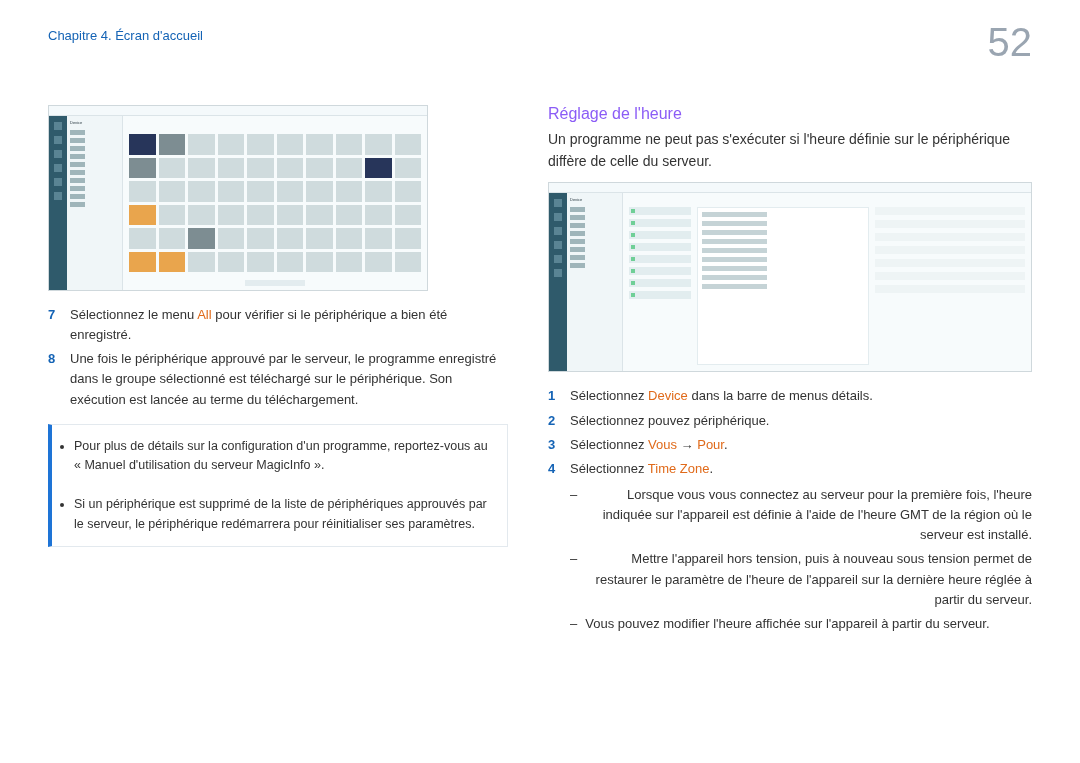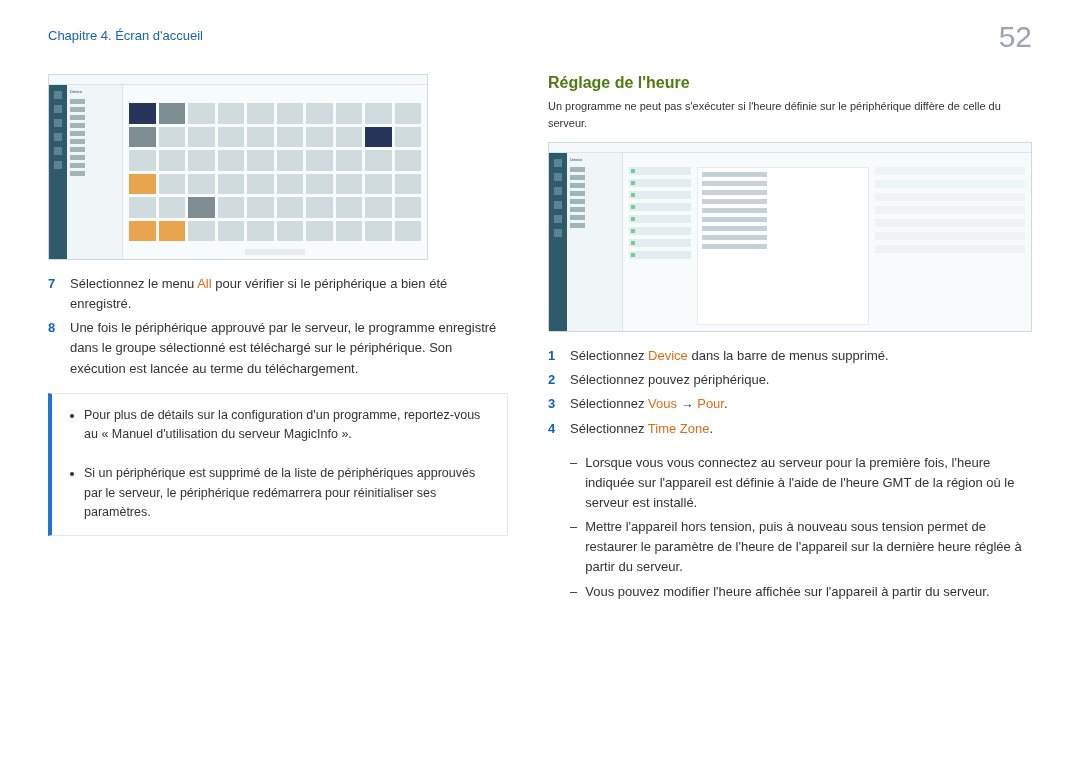--- a/index.html
+++ b/index.html
@@ -1,20 +1,20 @@
 <!DOCTYPE html>
 <html><head>
 <meta charset="utf-8">
 <style>
   * { box-sizing: border-box; margin: 0; padding: 0; }
   html, body { width: 1080px; height: 763px; background: #fff; font-family: Arial, Helvetica, sans-serif; color: #333; }
   .page { width: 1080px; height: 763px; position: relative; padding: 28px 48px 0 48px; }
-  .header-row { display: flex; justify-content: space-between; align-items: flex-start; margin-bottom: 20px; gap: 20px; }
+  .header-row { display: flex; justify-content: space-between; align-items: flex-start; margin-bottom: 40px; gap: 20px; }
   .chapter { color: #1463b5; font-size: 13px; }
-  .page-num { color: #9aa5b1; font-size: 30px; font-weight: 300; margin-top: -8px; }
+  .page-num { color: #9aa5b1; font-size: 40px; font-weight: 300; margin-top: -8px; }
   .cols { display: flex; gap: 40px; }
   .col-left { width: 460px; }
   .col-right { width: 484px; }
 
   
   .shot { border: 1px solid #cfd8dc; background: #eaf1f3; position: relative; }
   .shot-left { width: 380px; height: 186px; margin-bottom: 14px; }
   .shot-right { width: 484px; height: 190px; margin-bottom: 14px; }
   .shot .topbar { height: 10px; background: #f4f9fb; border-bottom: 1px solid #dbe4e8; }
   .shot .body { display: flex; height: calc(100% - 10px); }
@@ -42,28 +42,28 @@
   .rtable .tr { height:8px; background:#eef4f5; }
 
   
   .steps { font-size: 13px; line-height: 1.55; }
   .step { display: flex; gap: 10px; margin-bottom: 4px; }
   .step .num { color: #1463b5; font-weight: bold; width: 12px; flex-shrink: 0; }
   .step .txt { flex: 1; }
   .orange { color: #e06a1a; text-align: right; }
 
   
-  .callout { border: 1px solid #e3e9ee; border-left: 4px solid #1e74d6; padding: 12px 14px 12px 14px; margin-top: 14px; font-size: 12.5px; line-height: 1.55; }
+  .callout { border: 1px solid #e3e9ee; border-left: 4px solid #1e74d6; padding: 12px 14px 12px 4px; margin-top: 14px; font-size: 12.5px; line-height: 1.55; }
   .callout ul { list-style: disc; padding-left: 18px; }
   .callout li { margin-bottom: 6px; }
   .callout li:last-child { margin-bottom: 0; margin-top: 20px; }
 
-  h3.section { color: #4d7c0f; font-size: 16px; font-weight: 700; margin-bottom: 6px; }
-  .intro { font-size: 11px; line-height: 1.55; margin-bottom: 10px; }
-  .sublist { font-size: 13px; line-height: 1.55; margin-top: 14px; padding-left: 22px; }
+  h3.section { color: #8b5cf6; font-size: 16px; font-weight: 400; margin-bottom: 6px; }
+  .intro { font-size: 14px; line-height: 1.55; margin-bottom: 10px; }
+  .sublist { font-size: 13px; line-height: 1.55; margin-top: 6px; padding-left: 22px; text-align: right; }
   .sublist .dash { display: flex; gap: 8px; margin-bottom: 4px; }
   .sublist .dash::before { content: "–"; color: #333; }
   .arrow { font-family: inherit; }
 </style>
 </head>
 <body>
 
 <div class="page">
   <div class="header-row">
     <div class="chapter">Chapitre 4. Écran d'accueil</div>
@@ -246,21 +246,21 @@
               </div>
             </div>
           </div>
         </div>
       </div>
 
       <div class="steps">
         <div class="step">
           <span class="num">1</span>
           <span class="txt">
-            <span>Sélectionnez </span><span class="orange">Device</span><span> dans la barre de menus supprimé.</span>
+            <span>Sélectionnez </span><span class="orange">Device</span><span> dans la barre de menus détails.</span>
           </span>
         </div>
         <div class="step">
           <span class="num">2</span>
           <span class="txt">Sélectionnez pouvez périphérique.</span>
         </div>
         <div class="step">
           <span class="num">3</span>
           <span class="txt">
             <span>Sélectionnez </span><span class="orange">Vous</span><span class="arrow"> → </span><span class="orange">Pour</span><span>.</span>

